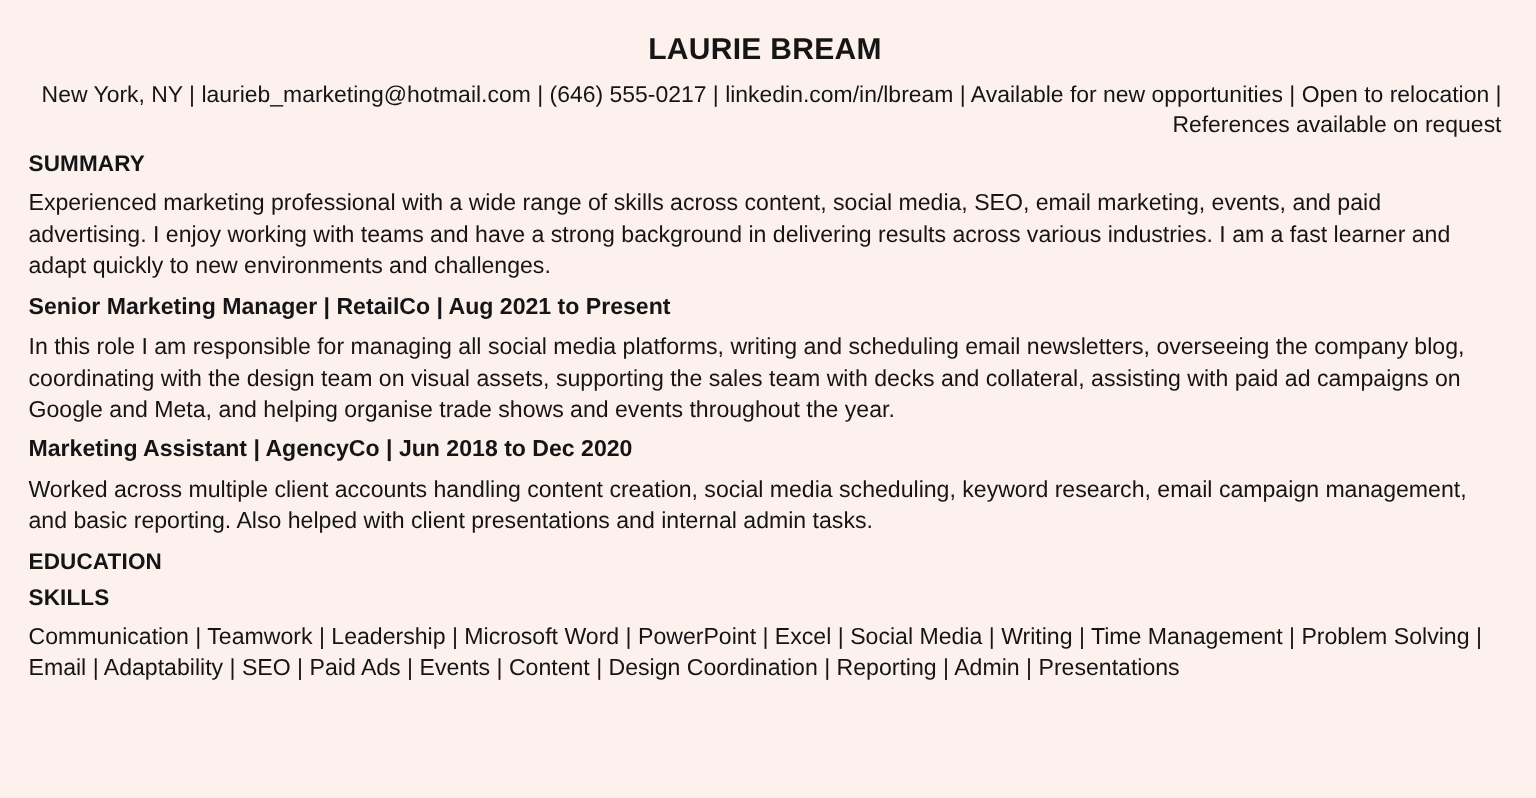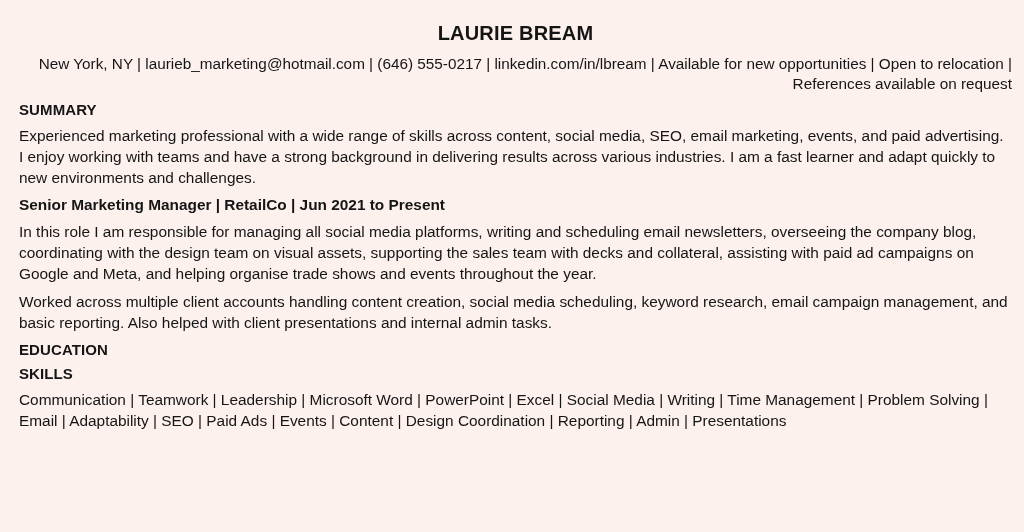--- a/index.html
+++ b/index.html
@@ -12,21 +12,21 @@
     background: #fdf1ee;
     color: #151515;
     font-family: "Liberation Sans", "DejaVu Sans", sans-serif;
     overflow: hidden;
     box-sizing: border-box;
   }
   .resume {
     box-sizing: border-box;
     width: 1024px;
     height: 424px;
-    padding: 18px 12px 10px 19px;
+    padding: 18px 23px 10px 19px;
   }
   .name {
     font-size: 20px;
     font-weight: bold;
     text-align: center;
     margin: 4px 0 9px 0;
     letter-spacing: 0.2px;
   }
   .contact {
     font-size: 15.3px;
@@ -58,25 +58,26 @@
 
   <div class="name">LAURIE BREAM</div>
 
   <div class="contact">New York, NY | laurieb_marketing@hotmail.com | (646) 555-0217 | linkedin.com/in/lbream | Available for new opportunities | Open to relocation | References available on request</div>
 
   <div class="section-heading">SUMMARY</div>
   <p class="body-text">Experienced marketing professional with a wide range of skills across content, social media, SEO, email marketing, events, and paid advertising. I enjoy working with teams and have a strong background in delivering results across various industries. I am a fast learner and adapt quickly to new environments and challenges.</p>
 
 
   <div>
-    <div class="job-title">Senior Marketing Manager | RetailCo | Jun 2021 to Present</div>
+    <div class="job-title">Senior Marketing Manager | RetailCo | Aug 2021 to Present</div>
     <p class="body-text">In this role I am responsible for managing all social media platforms, writing and scheduling email newsletters, overseeing the company blog, coordinating with the design team on visual assets, supporting the sales team with decks and collateral, assisting with paid ad campaigns on Google and Meta, and helping organise trade shows and events throughout the year.</p>
   </div>
 
   <div>
+    <div class="job-title">Marketing Assistant | AgencyCo | Jun 2018 to Dec 2020</div>
     <p class="body-text">Worked across multiple client accounts handling content creation, social media scheduling, keyword research, email campaign management, and basic reporting. Also helped with client presentations and internal admin tasks.</p>
   </div>
 
   <div class="section-heading">EDUCATION</div>
 
   <div class="section-heading">SKILLS</div>
   <p class="body-text">Communication | Teamwork | Leadership | Microsoft Word | PowerPoint | Excel | Social Media | Writing | Time Management | Problem Solving | Email | Adaptability | SEO | Paid Ads | Events | Content | Design Coordination | Reporting | Admin | Presentations</p>
 
 </div>
 

